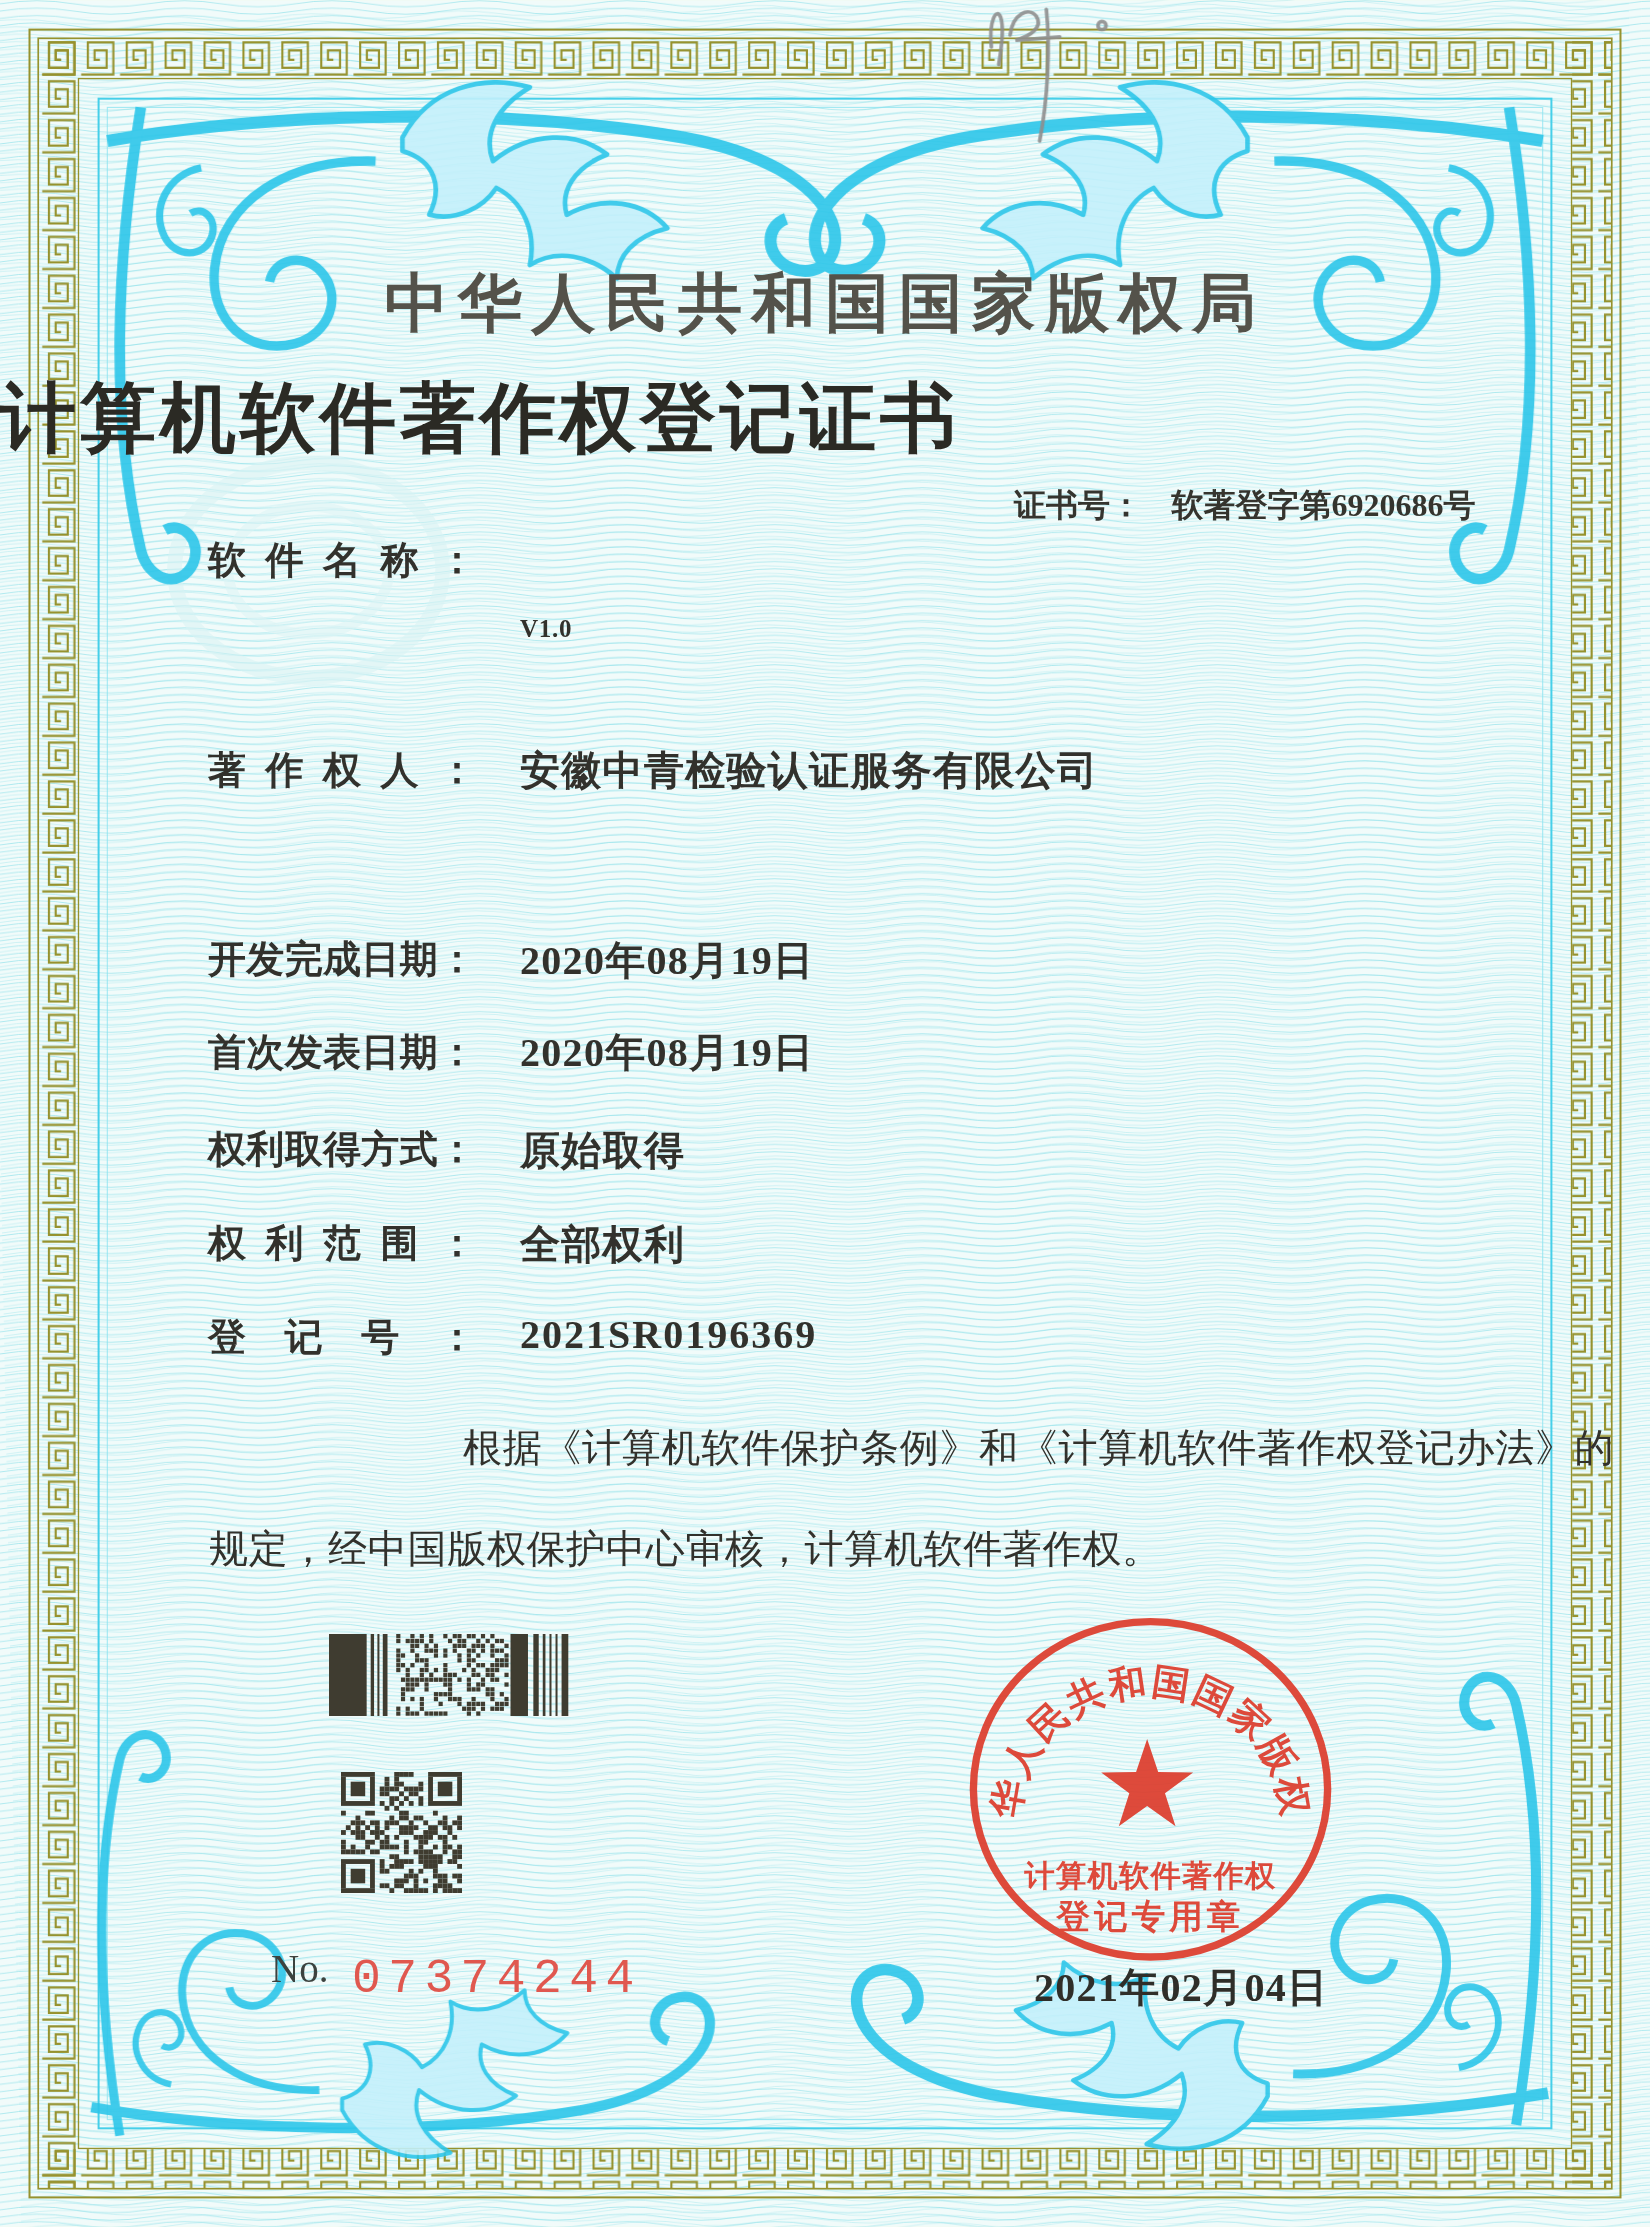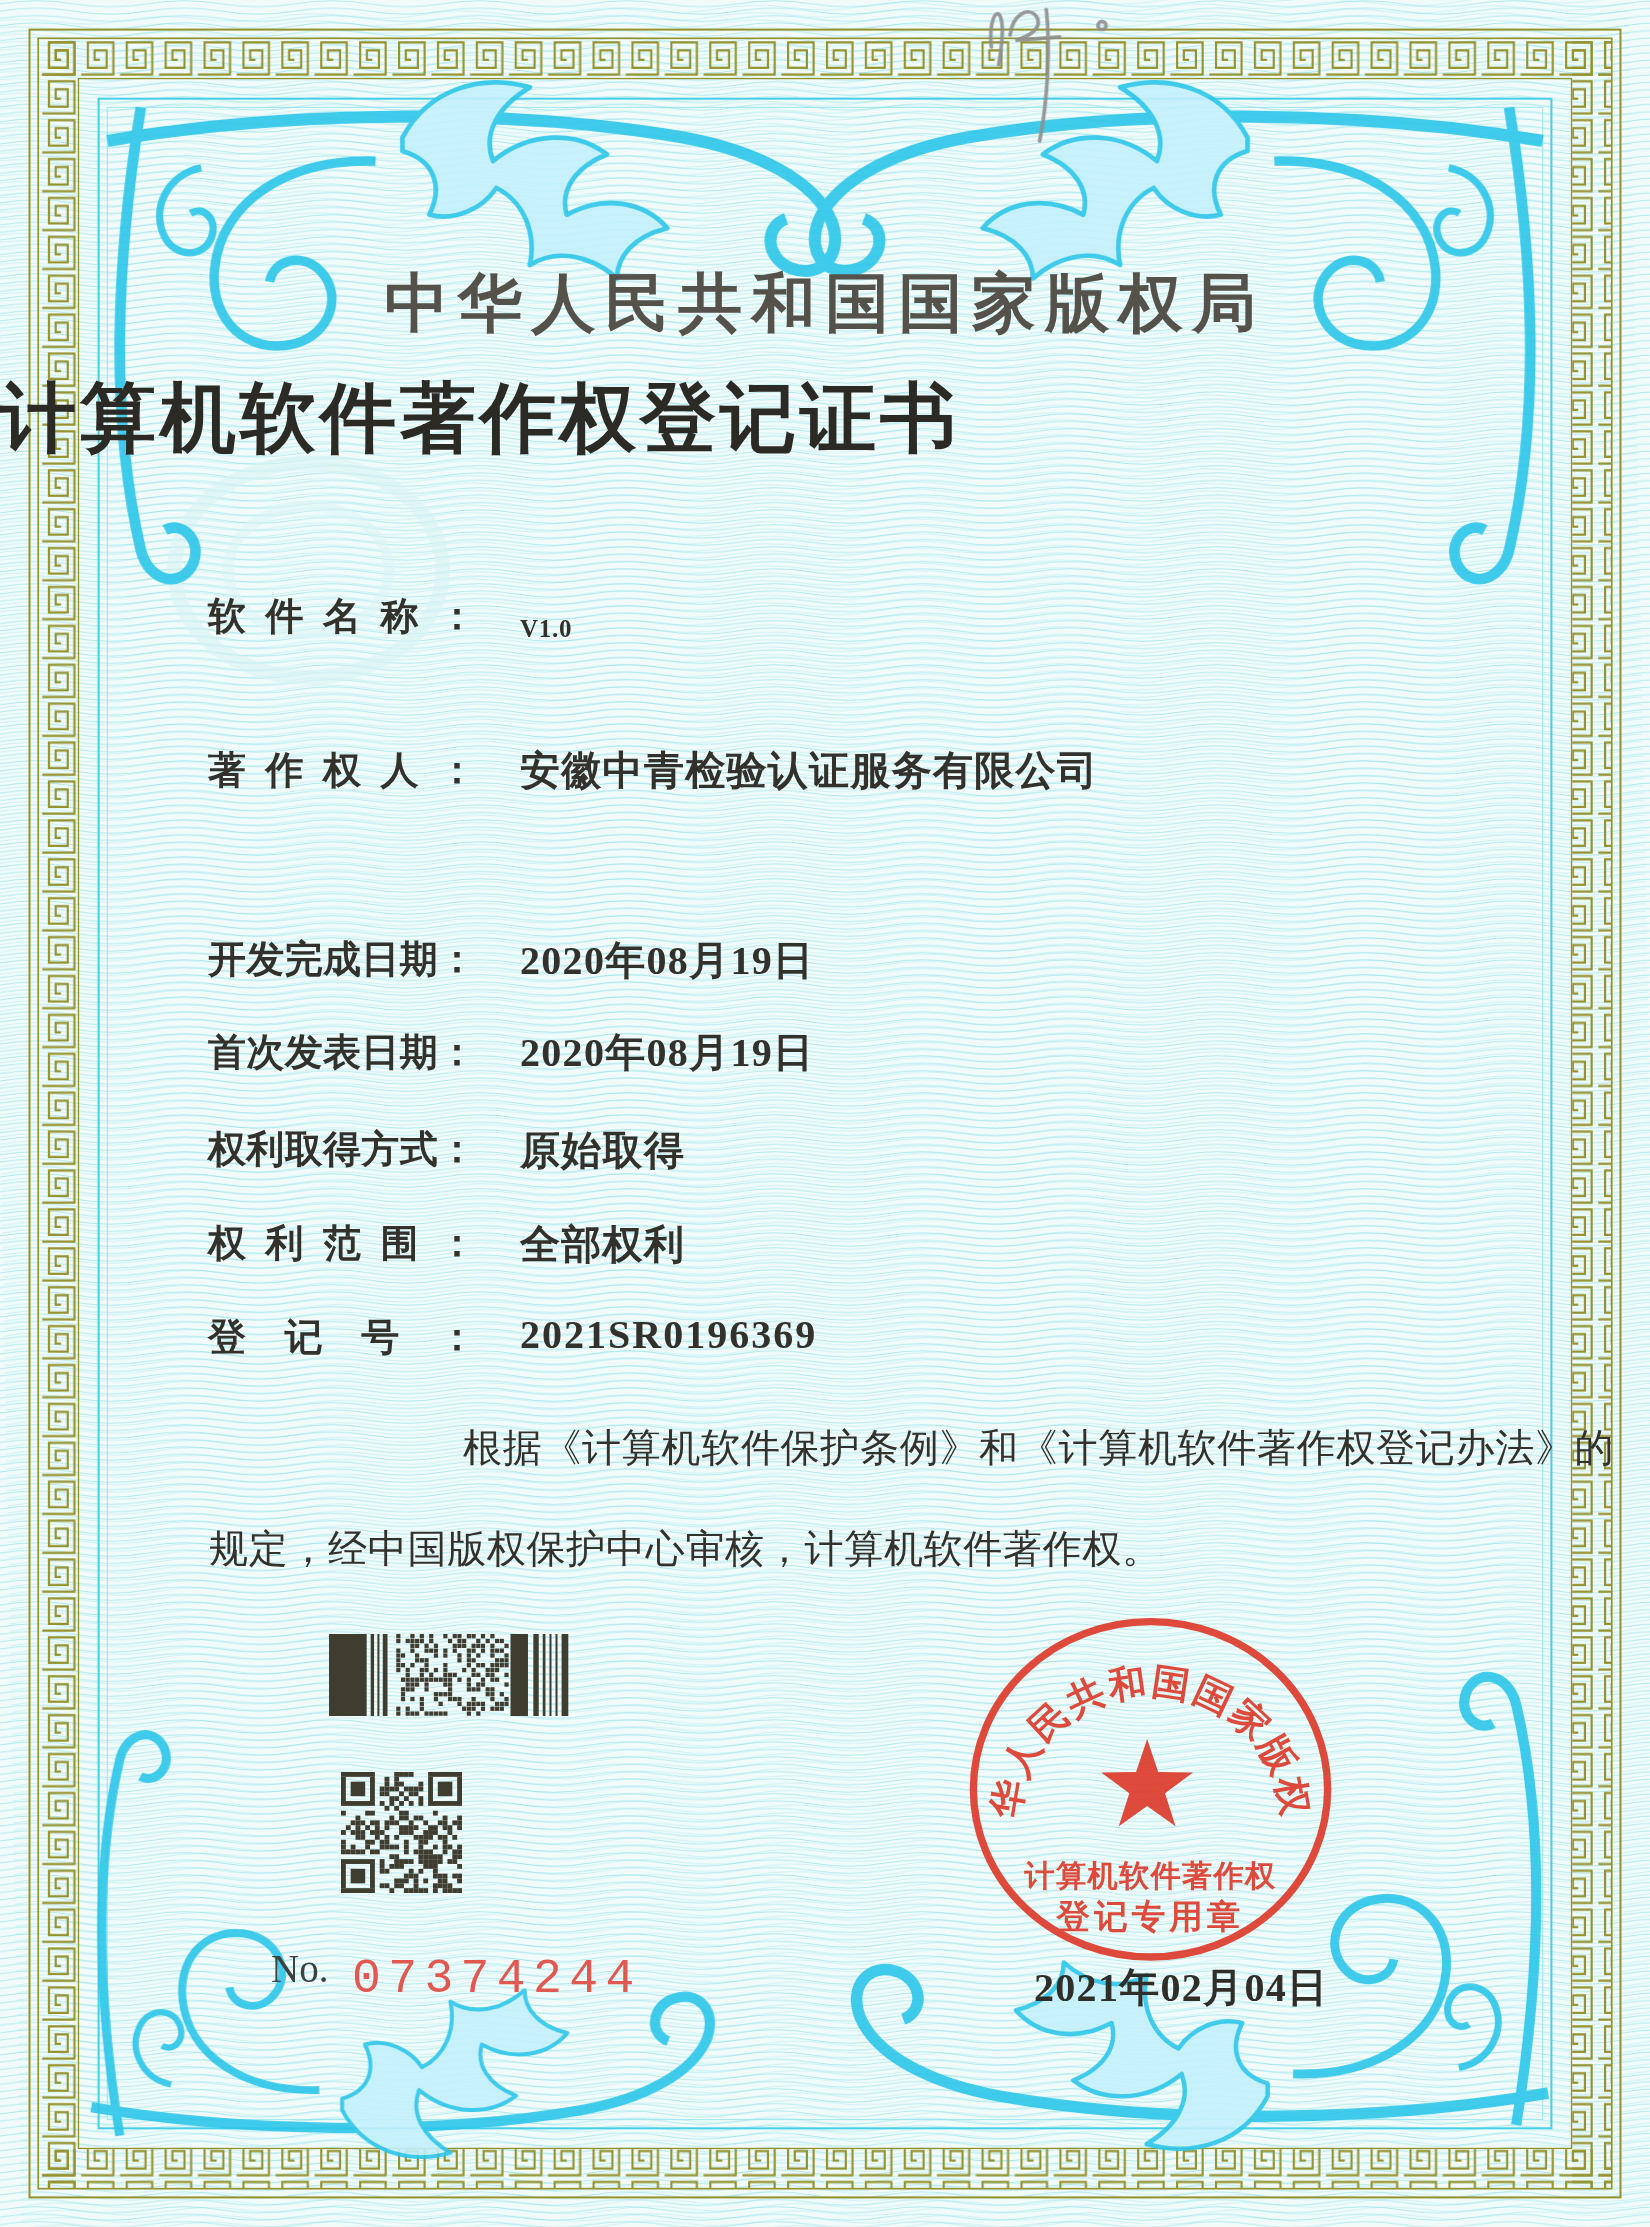--- a/index.html
+++ b/index.html
@@ -80,22 +80,26 @@
       <path d="M1478,70 C1474,30 1486,10 1492,26 C1498,44 1492,78 1489,96"></path>
       <path d="M1506,52 C1510,20 1534,10 1545,24 C1556,40 1536,54 1514,60 L1580,55"></path>
       <path d="M1560,14 C1566,70 1562,150 1550,210"></path>
       <circle cx="1643" cy="38" r="6"></circle>
     </g>
   </svg>
 
   <div class="txt title1">中华人民共和国国家版权局</div>
   <div class="txt title2">计算机软件著作权登记证书</div>
 
-
-  <span class="txt flabel" style="top:591px">软件名称：</span>
+  <div class="txt certno">
+    <span>证书号：</span>
+    <span>软著登字第6920686号</span>
+  </div>
+
+  <span class="txt flabel" style="top:535px">软件名称：</span>
   <span class="txt fvalue latin" style="top:615px">V1.0</span>
 
   <span class="txt flabel" style="top:745px">著作权人：</span>
   <span class="txt fvalue" style="top:743px">安徽中青检验认证服务有限公司</span>
 
   <span class="txt flabel" style="top:934px">开发完成日期：</span>
   <span class="txt fvalue" style="top:933px">2020年08月19日</span>
 
   <span class="txt flabel" style="top:1027px">首次发表日期：</span>
   <span class="txt fvalue" style="top:1025px">2020年08月19日</span>

